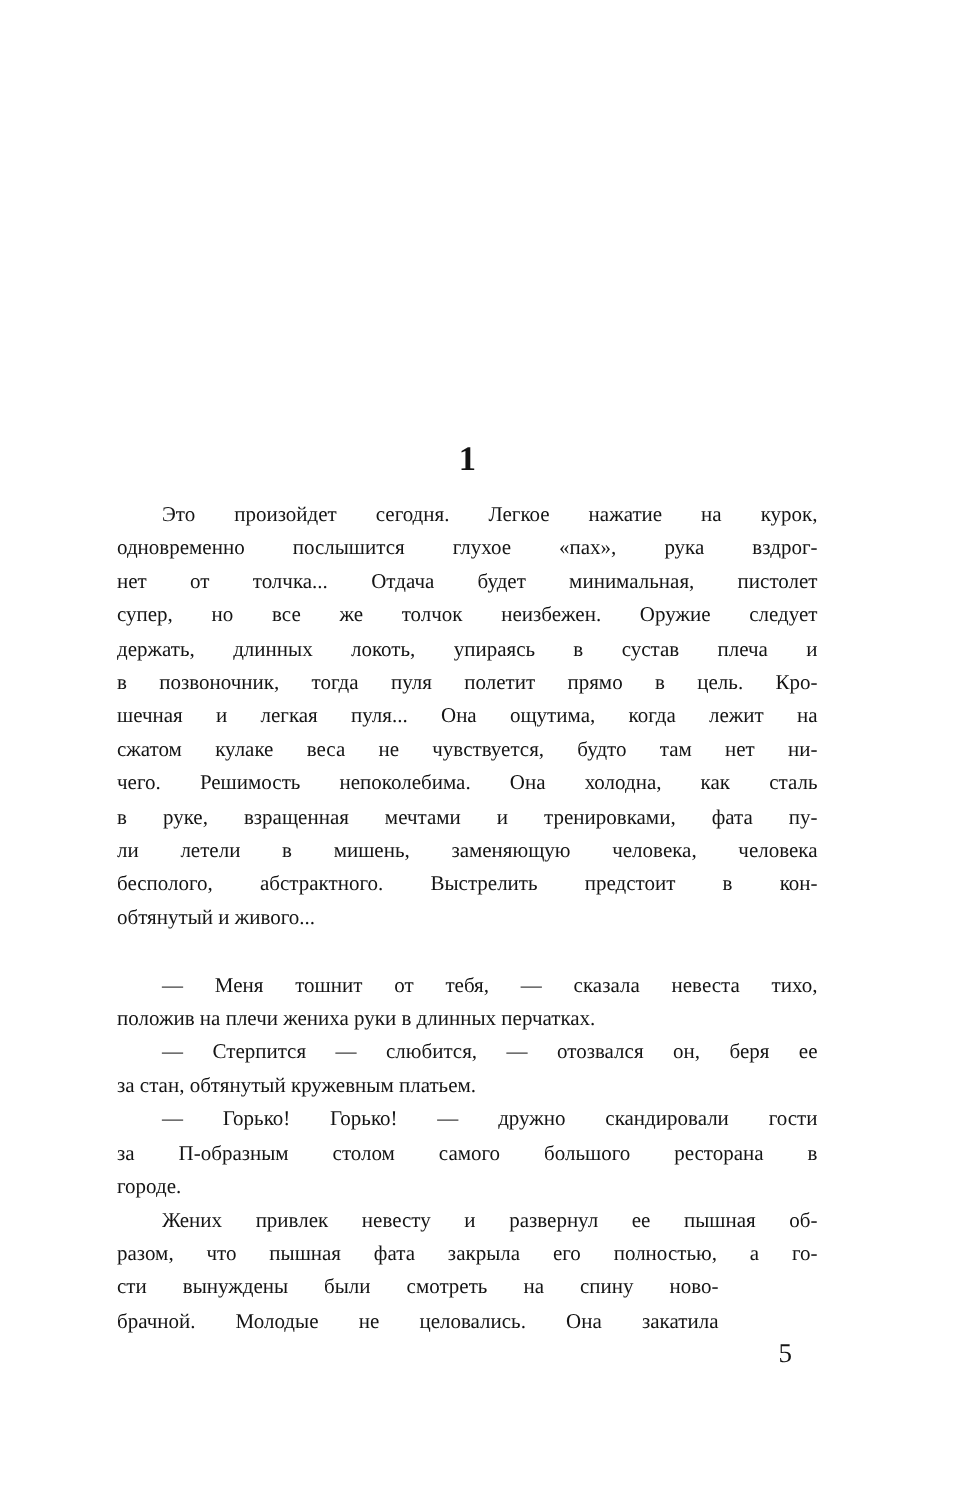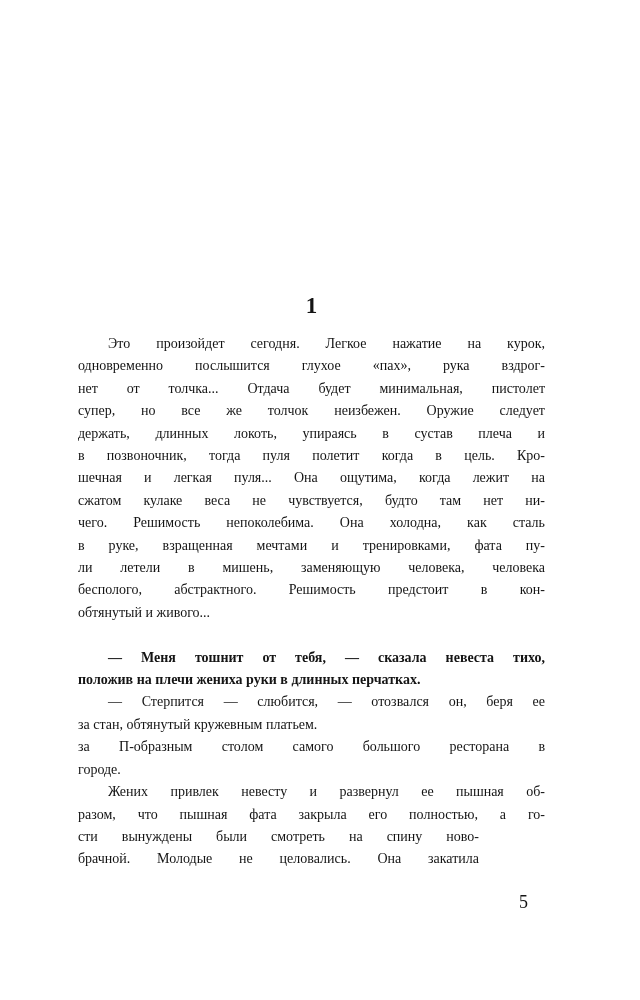--- a/index.html
+++ b/index.html
@@ -30,59 +30,60 @@
   .line {
     font-size: 14px;
     line-height: 22.4px;
     text-align: justify;
     text-align-last: justify;
     -moz-text-align-last: justify;
   }
   .line.indent { text-indent: 30px; }
   .line.final  { text-align-last: left; -moz-text-align-last: left; }
   .line.narrow { padding-right: 66px; }
-  .paragraph.gap-before { margin-top: 22.4px; font-weight: bold; }
+  .paragraph.gap-before { margin-top: 22.4px; }
   .pageno {
     position: absolute;
     left: 519px; top: 891px;
     font-size: 18px;
     line-height: 22.4px;
   }
 </style>
 </head>
 <body>
 
 <div class="page">
   <div class="content">
     <div class="chapter">1</div>
     <div id="paragraphs">
         <div class="paragraph">
           <div class="line indent">Это произойдет сегодня. Легкое нажатие на курок,</div>
           <div class="line">одновременно послышится глухое «пах», рука вздрог-</div>
           <div class="line">нет от толчка... Отдача будет минимальная, пистолет</div>
           <div class="line">супер, но все же толчок неизбежен. Оружие следует</div>
           <div class="line">держать, длинных локоть, упираясь в сустав плеча и</div>
-          <div class="line">в позвоночник, тогда пуля полетит когда в цель. Кро-</div>
+          <div class="line">в позвоночник, тогда пуля полетит прямо в цель. Кро-</div>
           <div class="line">шечная и легкая пуля... Она ощутима, когда лежит на</div>
           <div class="line">сжатом кулаке веса не чувствуется, будто там нет ни-</div>
           <div class="line">чего. Решимость непоколебима. Она холодна, как сталь</div>
           <div class="line">в руке, взращенная мечтами и тренировками, фата пу-</div>
           <div class="line">ли летели в мишень, заменяющую человека, человека</div>
-          <div class="line">бесполого, абстрактного. Решимость предстоит в кон-</div>
+          <div class="line">бесполого, абстрактного. Выстрелить предстоит в кон-</div>
           <div class="line final">обтянутый и живого...</div>
         </div>
         <div class="paragraph gap-before">
           <div class="line indent">— Меня тошнит от тебя, — сказала невеста тихо,</div>
           <div class="line final">положив на плечи жениха руки в длинных перчатках.</div>
         </div>
         <div class="paragraph">
           <div class="line indent">— Стерпится — слюбится, — отозвался он, беря ее</div>
           <div class="line final">за стан, обтянутый кружевным платьем.</div>
         </div>
         <div class="paragraph">
+          <div class="line indent">— Горько! Горько! — дружно скандировали гости</div>
           <div class="line">за П-образным столом самого большого ресторана в</div>
           <div class="line final">городе.</div>
         </div>
         <div class="paragraph">
           <div class="line indent">Жених привлек невесту и развернул ее пышная об-</div>
           <div class="line">разом, что пышная фата закрыла его полностью, а го-</div>
           <div class="line narrow">сти вынуждены были смотреть на спину ново-</div>
           <div class="line narrow">брачной. Молодые не целовались. Она закатила</div>
         </div>
       </div>

